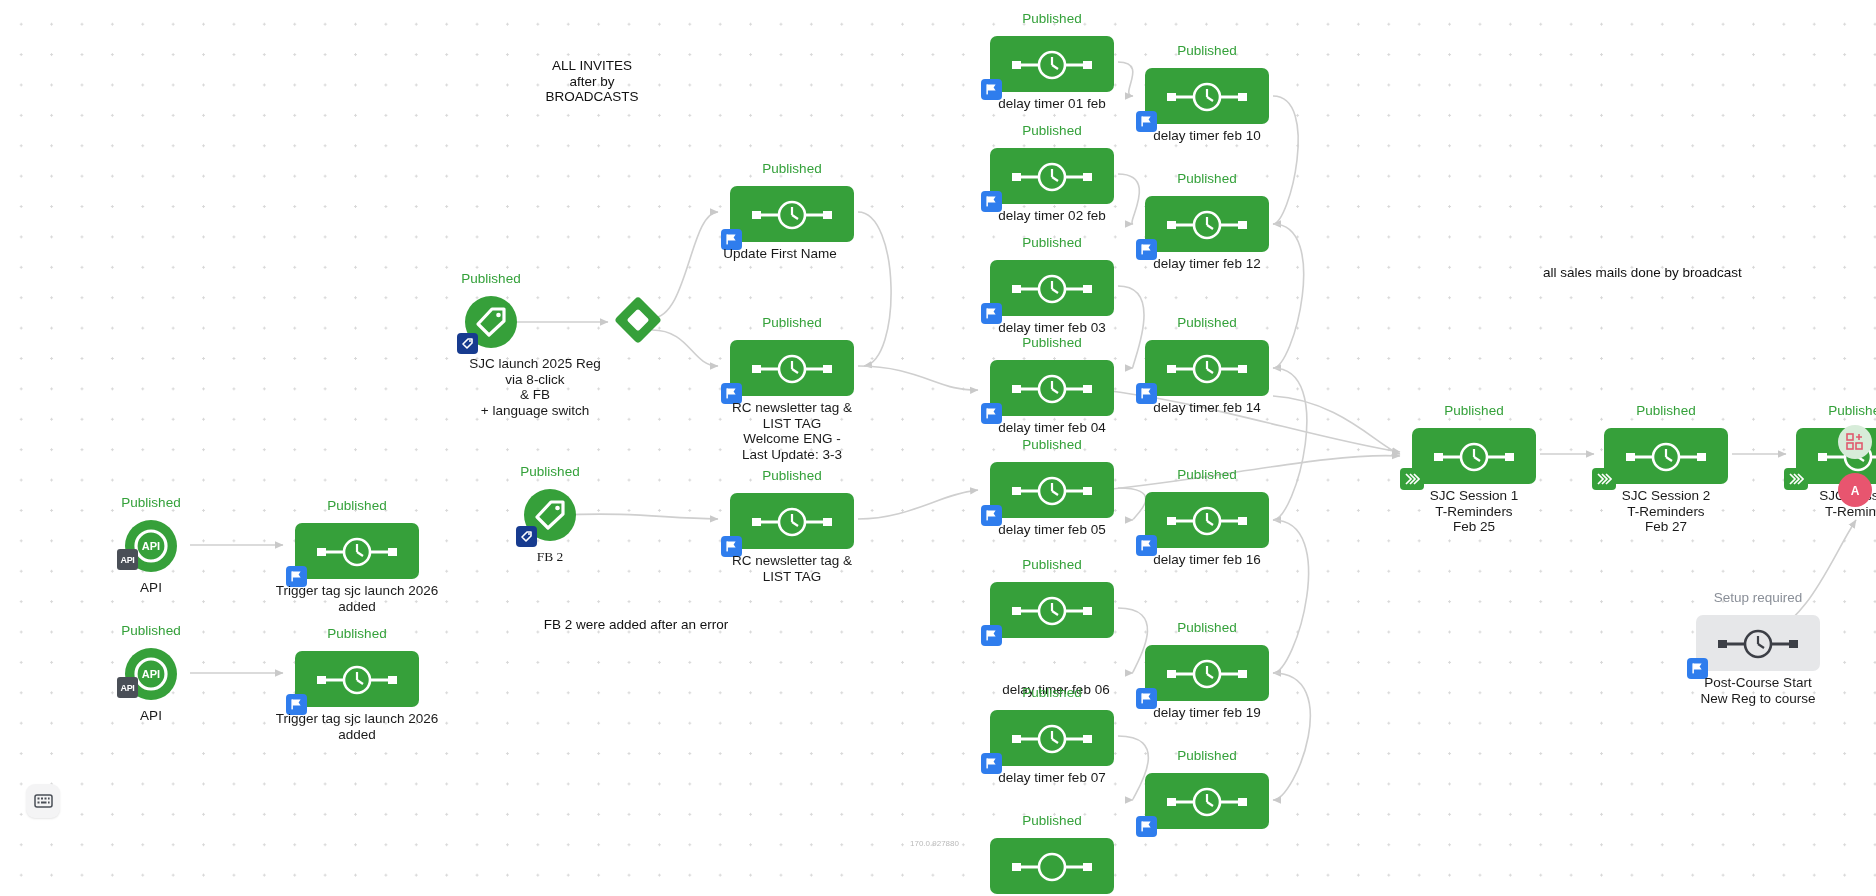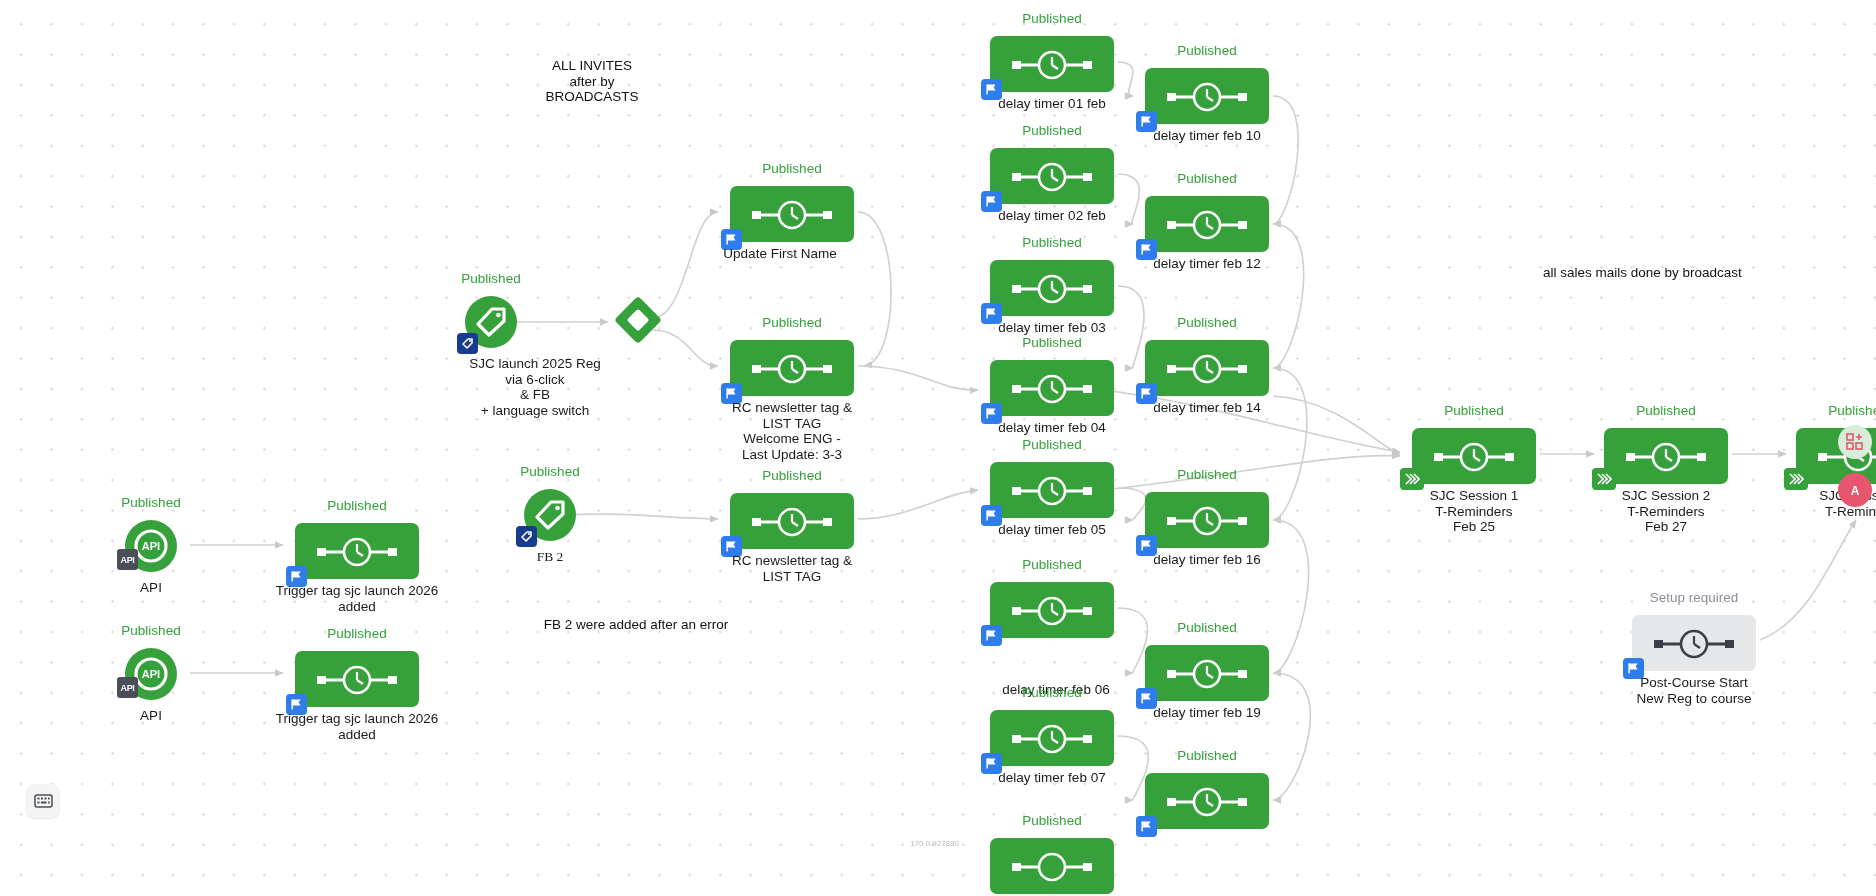--- a/index.html
+++ b/index.html
@@ -201,21 +201,21 @@
       </svg>
       <div class="badge badge-tag">
         <svg width="13" height="13" viewBox="0 0 13 13">
             <path d="M7,2 L11,2 L11,6 L6,11 L2,7 Z" fill="none" stroke="#fff" stroke-width="1.6" stroke-linejoin="round"></path>
             <circle cx="9" cy="4" r="1" fill="#fff"></circle>
           </svg>
       </div>
     </div>
     <div class="label" style="top:60px;margin-left:44px;">
       <div>SJC launch 2025 Reg</div>
-      <div>via 6-click</div>
+      <div>via 8-click</div>
       <div>&amp; FB</div>
       <div>+ language switch</div>
     </div>
   </div>
 
   <div class="node" style="left:621px;top:303px;">
     <div class="diamond-node">
       <div class="diamond-inner"></div>
     </div>
   </div>
@@ -676,21 +676,21 @@
         <rect x="11" y="11" width="6" height="6" fill="none" stroke="#e05a6e" stroke-width="1.6"></rect>
         <path d="M14,2 v6 M11,5 h6" stroke="#e05a6e" stroke-width="1.6"></path>
       </svg>
   </div>
   <div class="ov-icon" style="left:1838px;top:473px;width:34px;height:34px;background:#e8556f;">
     <svg width="20" height="20" viewBox="0 0 20 20">
         <text x="10" y="15" fill="#fff" font-size="12" font-weight="bold" text-anchor="middle" font-family="Liberation Sans, sans-serif">A</text>
       </svg>
   </div>
 
-  <div class="node" style="left:1632px;top:615px;">
+  <div class="node" style="left:1696px;top:615px;">
     <div class="status gray" style="top:-25px;left:62px;">Setup required</div>
     <div class="timer-box gray">
       <svg class="timer-art" viewBox="0 0 124 56">
         <rect x="22" y="25" width="9" height="8" fill="#3c3f46"></rect>
           <rect x="93" y="25" width="9" height="8" fill="#3c3f46"></rect>
         <line x1="30" y1="29" x2="94" y2="29" stroke="#3c3f46" stroke-width="3"></line>
         <circle cx="62" cy="29" r="13" fill="#e6e7e9" stroke="#3c3f46" stroke-width="2.6"></circle>
         <line x1="62" y1="29" x2="62" y2="21" stroke="#3c3f46" stroke-width="2.2"></line>
         <line x1="62" y1="29" x2="68" y2="33" stroke="#3c3f46" stroke-width="2.2"></line>
       </svg>

